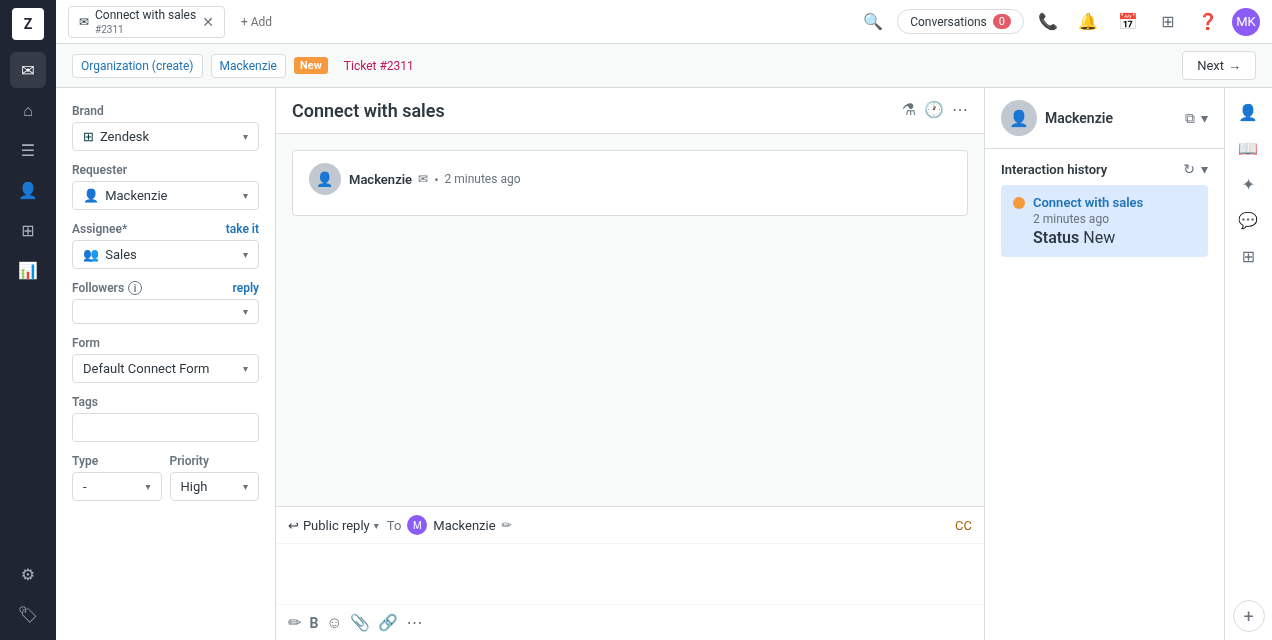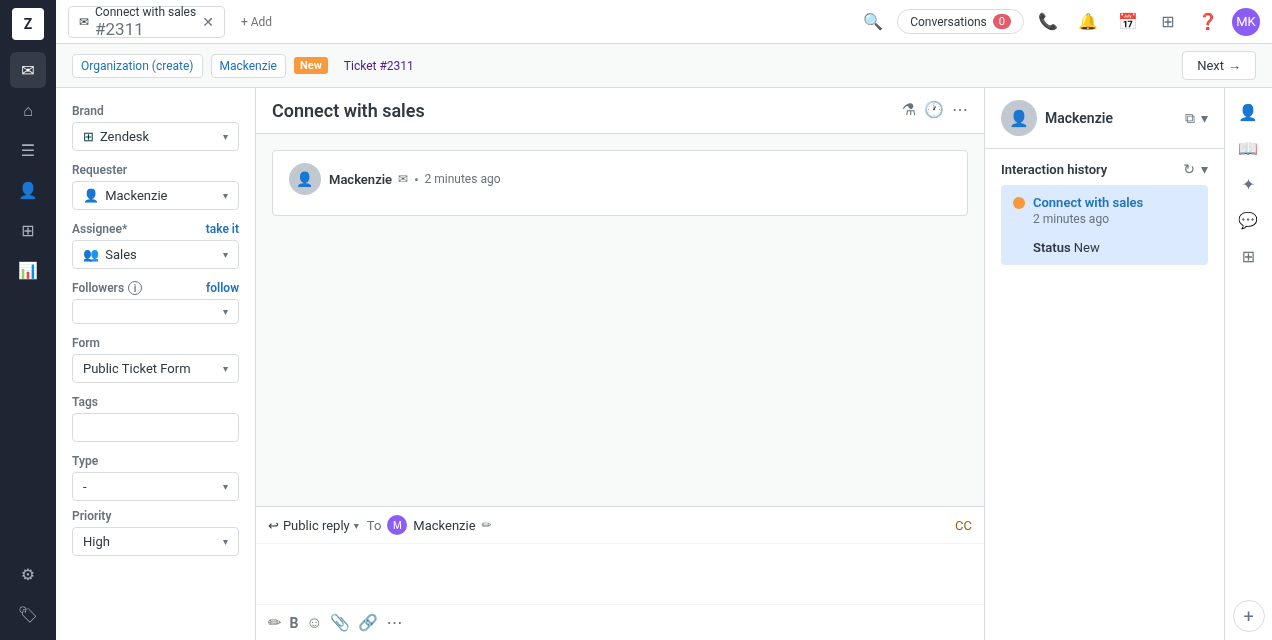--- a/index.html
+++ b/index.html
@@ -23,39 +23,39 @@
     .top-bar-spacer { flex: 1; }
     .top-bar-icon { width: 32px; height: 32px; display: flex; align-items: center; justify-content: center; color: #68737d; cursor: pointer; font-size: 16px; }
     .conversations-btn { display: flex; align-items: center; gap: 6px; border: 1px solid #d8dcde; border-radius: 20px; padding: 4px 12px; font-size: 12px; cursor: pointer; background: #fff; }
     .conv-badge { background: #e35b66; color: #fff; border-radius: 10px; padding: 1px 6px; font-size: 11px; }
     .avatar-small { width: 28px; height: 28px; border-radius: 50%; background: #8b5cf6; display: flex; align-items: center; justify-content: center; color: #fff; font-size: 13px; cursor: pointer; }
 
     
     .breadcrumb-bar { height: 44px; background: #f8f9f9; border-bottom: 1px solid #d8dcde; display: flex; align-items: center; padding: 0 16px; gap: 8px; flex-shrink: 0; }
     .breadcrumb-item { font-size: 12px; color: #1f73b7; cursor: pointer; padding: 4px 8px; border: 1px solid #d8dcde; border-radius: 4px; background: #fff; }
     .breadcrumb-badge { background: #f79a3e; color: #fff; font-size: 11px; padding: 2px 6px; border-radius: 3px; font-weight: 600; }
-    .breadcrumb-ticket { font-size: 12px; color: #4c1d95; padding: 4px 8px; }
+    .breadcrumb-ticket { font-size: 12px; color: #be185d; padding: 4px 8px; }
     .breadcrumb-spacer { flex: 1; }
     .next-btn { display: flex; align-items: center; gap: 4px; border: 1px solid #d8dcde; border-radius: 4px; padding: 6px 14px; font-size: 13px; cursor: pointer; background: #fff; color: #2f3941; }
 
     
     .content-area { flex: 1; display: flex; overflow: hidden; }
 
     
-    .left-panel { width: 200px; background: #fff; border-right: 1px solid #d8dcde; overflow-y: auto; flex-shrink: 0; padding: 16px; }
+    .left-panel { width: 220px; background: #fff; border-right: 1px solid #d8dcde; overflow-y: auto; flex-shrink: 0; padding: 16px; }
     .field-label { font-size: 12px; color: #68737d; font-weight: 600; margin-bottom: 4px; margin-top: 12px; display: flex; align-items: center; gap: 4px; }
     .field-label:first-child { margin-top: 0; }
     .field-select { width: 100%; border: 1px solid #d8dcde; border-radius: 4px; padding: 6px 10px; font-size: 13px; display: flex; align-items: center; justify-content: space-between; cursor: pointer; background: #fff; color: #2f3941; }
     .field-select-inner { display: flex; align-items: center; gap: 6px; }
     .select-icon { color: #68737d; font-size: 10px; }
     .field-input { width: 100%; border: 1px solid #d8dcde; border-radius: 4px; padding: 6px 10px; font-size: 13px; background: #fff; color: #2f3941; outline: none; }
     .assignee-link { color: #1f73b7; font-size: 12px; cursor: pointer; margin-left: auto; }
     .followers-label { display: flex; align-items: center; gap: 4px; }
     .info-icon { width: 14px; height: 14px; border-radius: 50%; border: 1px solid #68737d; display: flex; align-items: center; justify-content: center; font-size: 10px; color: #68737d; cursor: pointer; }
-    .type-priority-row { display: flex; gap: 8px; margin-top: 12px; flex-direction: column; }
+    .type-priority-row { display: flex; gap: 8px; margin-top: 12px; }
     .type-col { flex: 1; }
     .priority-col { flex: 1; }
 
     
     .center-panel { flex: 1; display: flex; flex-direction: column; background: #f8f9f9; overflow: hidden; }
     .ticket-header { background: #fff; border-bottom: 1px solid #d8dcde; padding: 12px 16px; display: flex; align-items: flex-start; }
     .ticket-title-section { flex: 1; }
     .ticket-title { font-size: 18px; font-weight: 600; color: #2f3941; }
     .ticket-subtitle { font-size: 12px; color: #68737d; margin-top: 2px; }
     .ticket-header-icons { display: flex; align-items: center; gap: 8px; color: #68737d; font-size: 16px; }
@@ -95,21 +95,21 @@
 
     .interaction-section { padding: 12px 16px; }
     .interaction-title { font-size: 13px; font-weight: 600; color: #2f3941; display: flex; align-items: center; gap: 6px; }
     .interaction-icons { display: flex; gap: 6px; margin-left: auto; color: #68737d; font-size: 14px; }
     .interaction-header { display: flex; align-items: center; margin-bottom: 8px; }
     .interaction-item { background: #dbeafe; border-radius: 4px; padding: 10px 12px; display: flex; align-items: flex-start; gap: 8px; }
     .interaction-dot { width: 12px; height: 12px; border-radius: 50%; background: #f79a3e; margin-top: 2px; flex-shrink: 0; }
     .interaction-content { flex: 1; }
     .interaction-name { font-size: 13px; font-weight: 600; color: #1f73b7; cursor: pointer; }
     .interaction-time { font-size: 12px; color: #68737d; margin-top: 2px; }
-    .interaction-status { font-size: 13px; color: #2f3941; margin-top: 14px; }
+    .interaction-status { font-size: 16px; color: #2f3941; margin-top: 2px; }
     .interaction-status strong { font-weight: 600; }
 
     
     .far-right { width: 48px; background: #fff; border-left: 1px solid #d8dcde; display: flex; flex-direction: column; align-items: center; padding: 8px 0; gap: 4px; flex-shrink: 0; }
     .far-right-icon { width: 32px; height: 32px; display: flex; align-items: center; justify-content: center; color: #68737d; cursor: pointer; font-size: 16px; border-radius: 4px; }
     .far-right-spacer { flex: 1; }
     .far-right-add { width: 32px; height: 32px; border: 1px solid #d8dcde; border-radius: 50%; display: flex; align-items: center; justify-content: center; color: #68737d; cursor: pointer; font-size: 18px; }
   </style>
 </head>
 <body>
@@ -128,21 +128,21 @@
 </nav>
 
 <div class="main-container">
 
   <div class="top-bar">
     <div class="tab-item">
       <span>✉</span>
       <span>
         <span>Connect with sales</span>
         <br>
-        <span style="color:#68737d;font-size:17px;">#2311</span>
+        <span style="color:#68737d;font-size:10px;">#2311</span>
       </span>
       <span class="tab-close">✕</span>
     </div>
     <div class="tab-add">+ Add</div>
     <div class="top-bar-spacer"></div>
     <div class="top-bar-icon">🔍</div>
     <div class="conversations-btn">
       <span>Conversations</span>
       <span class="conv-badge">0</span>
     </div>
@@ -198,31 +198,31 @@
           <span>Sales</span>
         </div>
         <span class="select-icon">▾</span>
       </div>
 
       <div class="field-label">
         <span class="followers-label">
           <span>Followers</span>
           <span class="info-icon">i</span>
         </span>
-        <span class="assignee-link">follow</span>
+        <span class="assignee-link">reply</span>
       </div>
       <div class="field-select">
         <div class="field-select-inner"></div>
         <span class="select-icon">▾</span>
       </div>
 
       <div class="field-label">Form</div>
       <div class="field-select">
         <div class="field-select-inner">
-          <span>Public Ticket Form</span>
+          <span>Default Connect Form</span>
         </div>
         <span class="select-icon">▾</span>
       </div>
 
       <div class="field-label">Tags</div>
       <input class="field-input" type="text" value="" style="">
 
       <div class="type-priority-row">
         <div class="type-col">
           <div class="field-label">Type</div>

